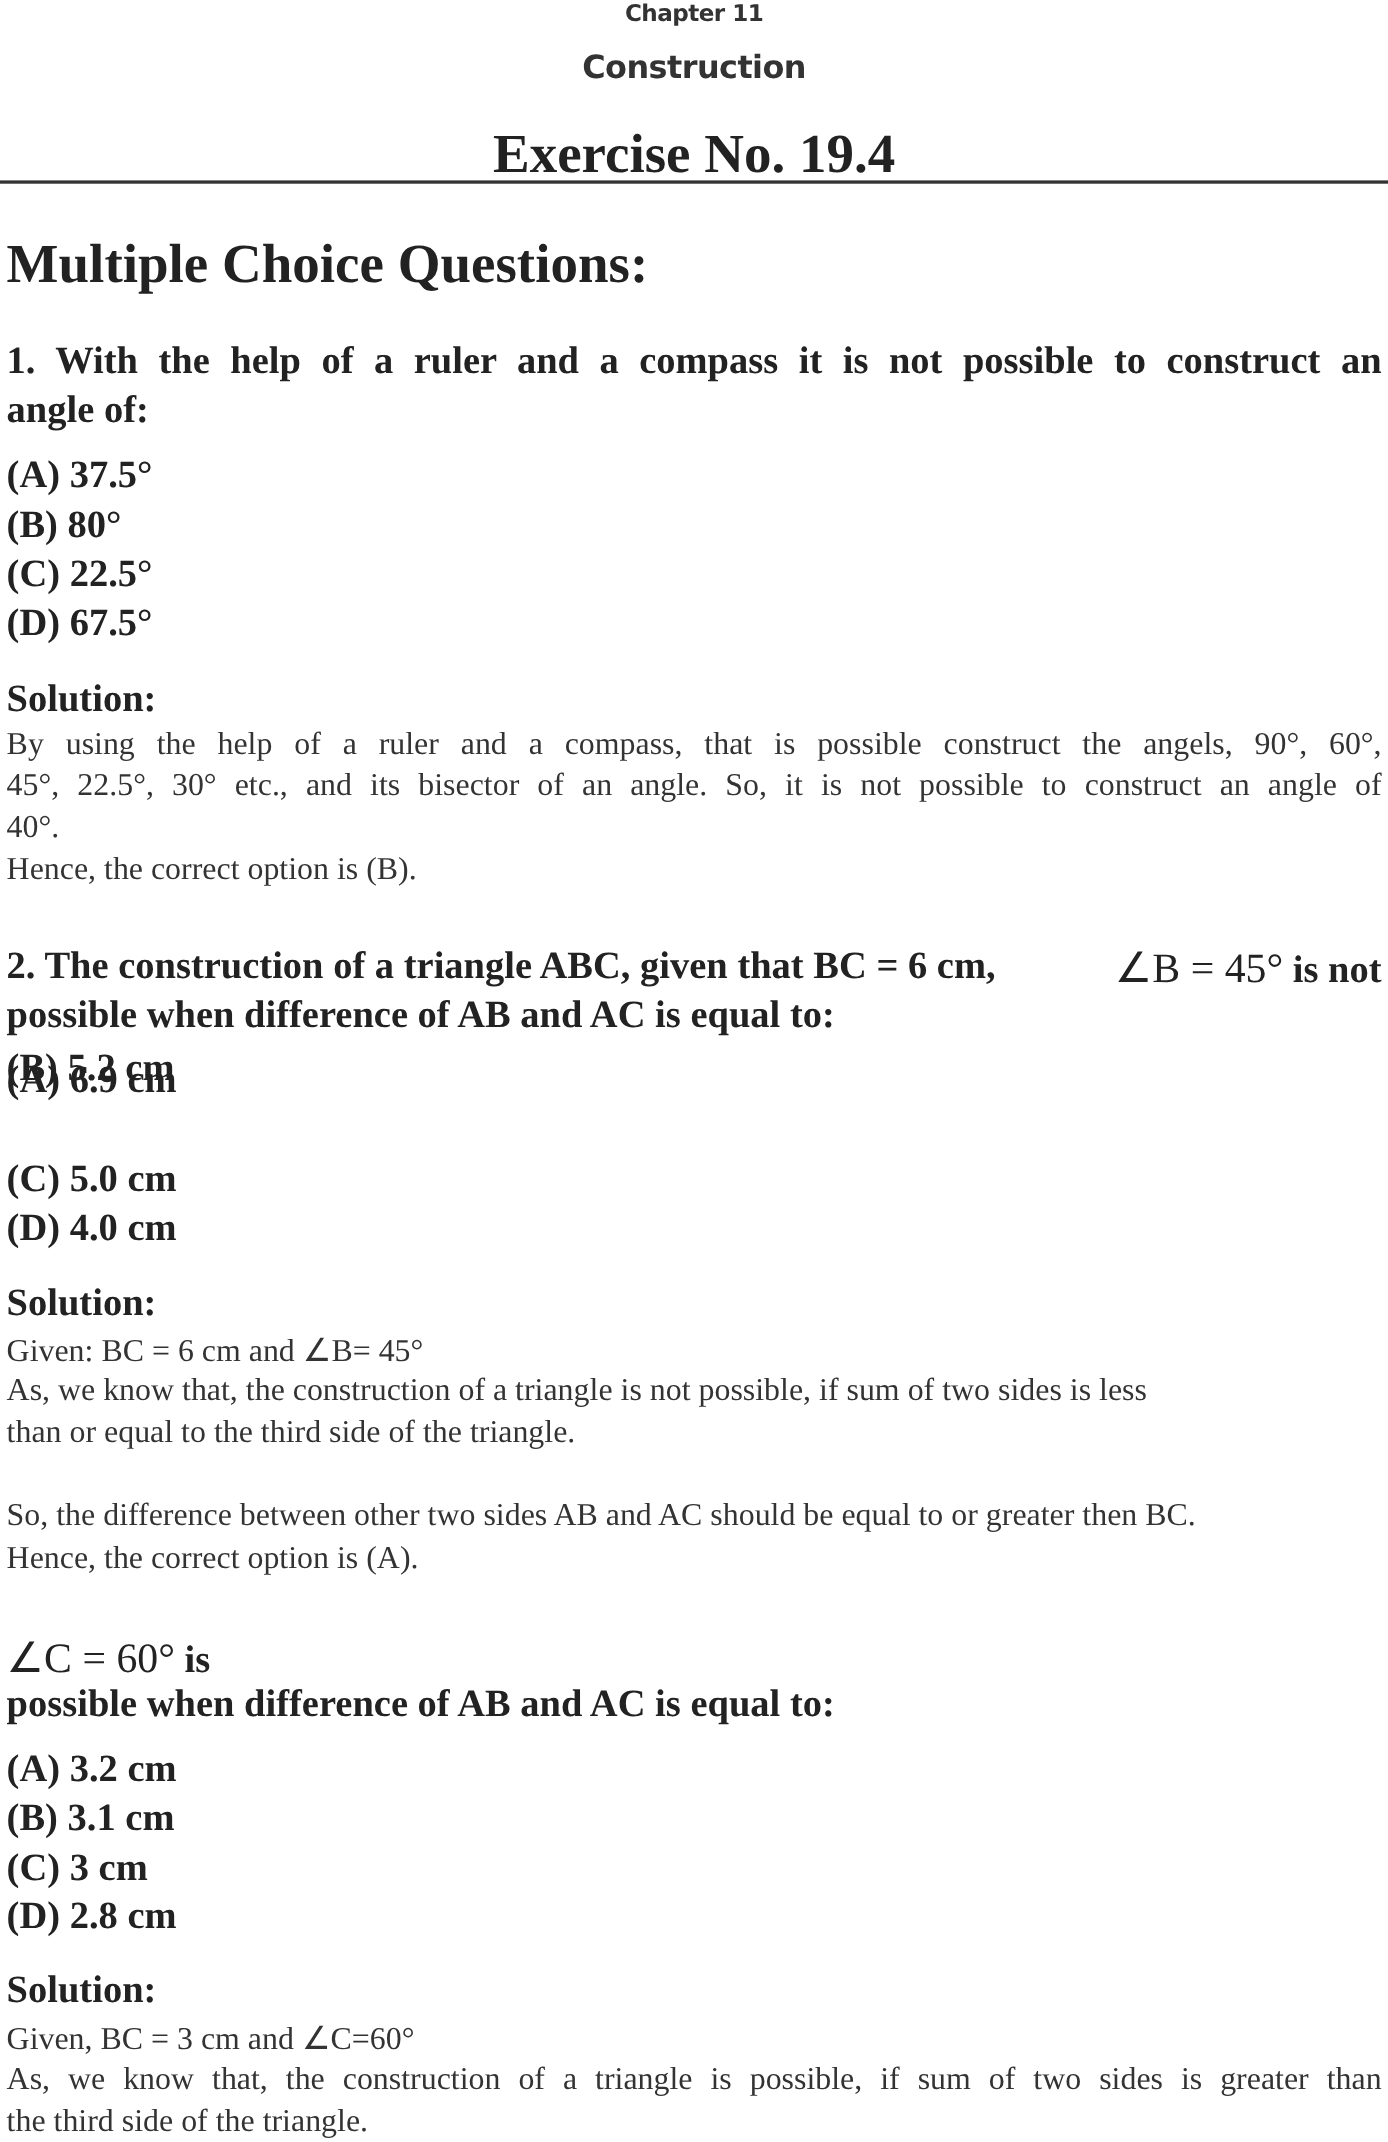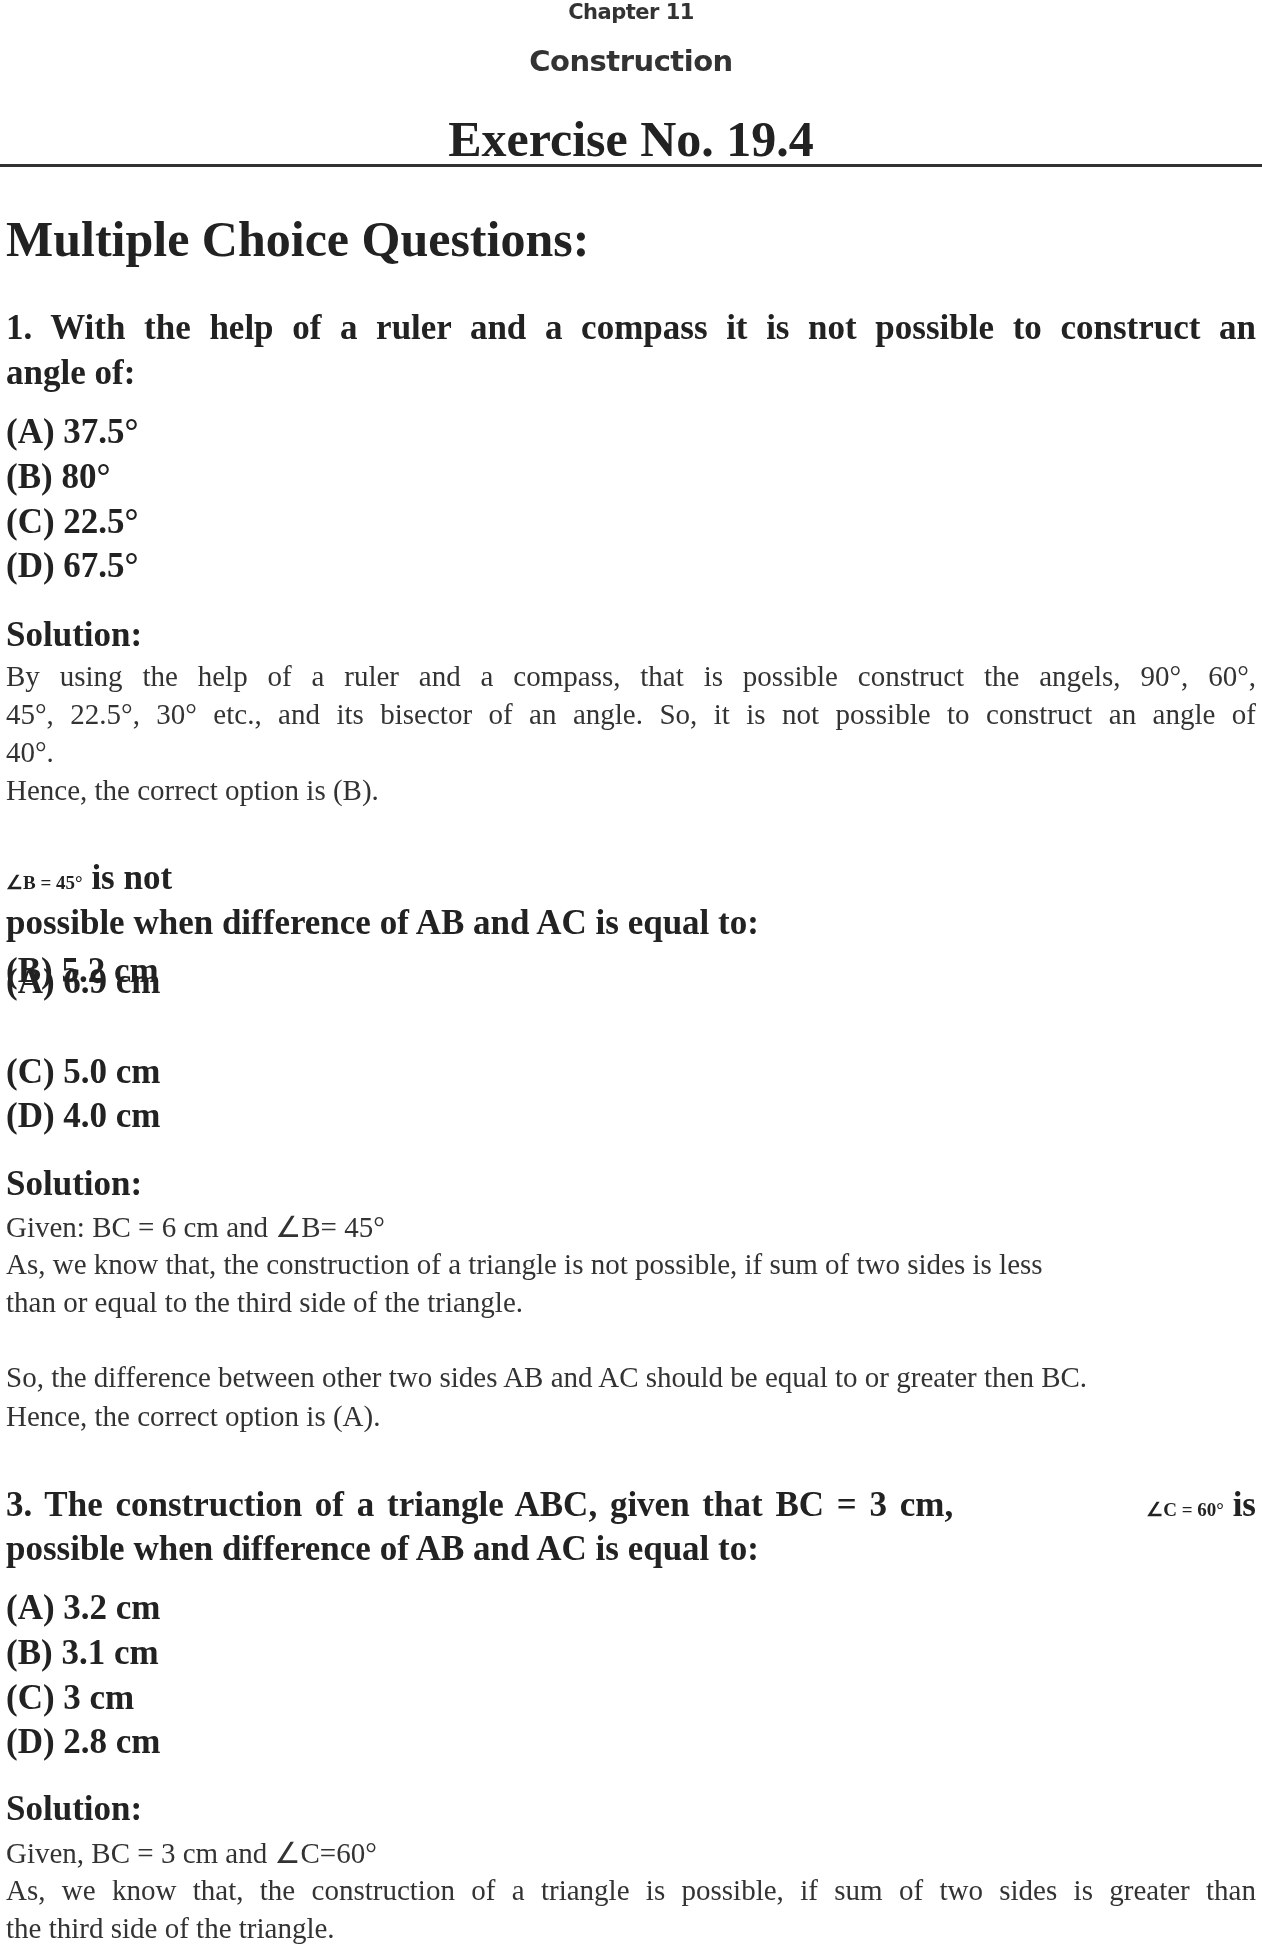--- a/index.html
+++ b/index.html
@@ -12,21 +12,21 @@
   #subject { top:44px; font-size:29px; letter-spacing:-0.5px; }
   #exercise { top:110px; font-size:50px; font-weight:bold; color:#222; }
   #rule { position:absolute; left:0; top:164px; width:1262px; height:3px; background:#333; }
   #mcq { left:6px; top:210px; font-size:50px; font-weight:bold; color:#222; }
   .q { font-family:"Liberation Serif", serif; font-weight:bold; font-size:35px; color:#222; left:6px; }
   .q.wide { width:1250px; text-align:justify; text-align-last:justify; }
   .opt { font-family:"Liberation Serif", serif; font-weight:bold; font-size:35px; color:#222; left:6px;margin-top:15px; }
   .solh { font-family:"Liberation Serif", serif; font-weight:bold; font-size:35px; color:#222; left:6px; }
   .s { font-family:"Liberation Serif", serif; font-size:29px; color:#333; left:6px; }
   .s.wide { width:1250px; text-align:justify; text-align-last:justify; }
-  .ang { font-weight:bold; font-size:19px; }
+  .ang { font-weight:normal; font-size:38px; }
 </style>
 </head>
 <body>
 
 <div id="chapter" class="abs sans center">Chapter 11</div>
 <div id="subject" class="abs sans center">Construction</div>
 <div id="exercise" class="abs serif center">Exercise No. 19.4</div>
 <div id="rule"></div>
 
 <div id="mcq" class="abs serif">Multiple Choice Questions:</div>
@@ -40,38 +40,38 @@
   <div class="abs opt" style="top:531px;">(D) 67.5°</div>
   <div class="abs solh" style="top:615px;">Solution:</div>
   <div class="abs s wide" style="top:660px;">By using the help of a ruler and a compass, that is possible construct the angels, 90°, 60°,</div>
   <div class="abs s wide" style="top:698px;">45°, 22.5°, 30° etc., and its bisector of an angle. So, it is not possible to construct an angle of</div>
   <div class="abs s" style="top:736px;">40°.</div>
   <div class="abs s" style="top:774px;">Hence, the correct option is (B).</div>
 </div>
 
 <div>
   <div class="abs q wide" style="top:858px; display:flex; justify-content:space-between;">
+    <span>2. The construction of a triangle ABC, given that BC = 6 cm,</span>
     <span><span class="ang">∠B = 45°</span> <span>is not</span></span>
   </div>
   <div class="abs q" style="top:903px;">possible when difference of AB and AC is equal to:</div>
   <div class="abs opt" style="top:947px;font-family:Liberation Serif, serif;">(A) 6.9 cm</div>
   <div class="abs opt" style="top:936px;">(B) 5.2 cm</div>
   <div class="abs opt" style="top:1037px;">(C) 5.0 cm</div>
   <div class="abs opt" style="top:1081px;">(D) 4.0 cm</div>
   <div class="abs solh" style="top:1164px;">Solution:</div>
   <div class="abs s" style="top:1210px;">Given: BC = 6 cm and ∠B= 45°</div>
   <div class="abs s" style="top:1248px;">As, we know that, the construction of a triangle is not possible, if sum of two sides is less</div>
   <div class="abs s" style="top:1286px;">than or equal to the third side of the triangle.</div>
   <div class="abs s" style="top:1361px;">So, the difference between other two sides AB and AC should be equal to or greater then BC.</div>
   <div class="abs s" style="top:1400px;">Hence, the correct option is (A).</div>
 </div>
 
 <div>
   <div class="abs q wide" style="top:1485px; display:flex; justify-content:space-between;">
-    <span style="word-spacing:4px;">3. The construction of a triangle ABC, given that BC = 3 cm,</span>
     <span><span class="ang">∠C = 60°</span> <span>is</span></span>
   </div>
   <div class="abs q" style="top:1529px;">possible when difference of AB and AC is equal to:</div>
   <div class="abs opt" style="top:1573px;">(A) 3.2 cm</div>
   <div class="abs opt" style="top:1618px;text-align:right;">(B) 3.1 cm</div>
   <div class="abs opt" style="top:1663px;">(C) 3 cm</div>
   <div class="abs opt" style="top:1707px;">(D) 2.8 cm</div>
   <div class="abs solh" style="top:1789px;">Solution:</div>
   <div class="abs s" style="top:1836px;">Given, BC = 3 cm and ∠C=60°</div>
   <div class="abs s wide" style="top:1874px;">As, we know that, the construction of a triangle is possible, if sum of two sides is greater than</div>

